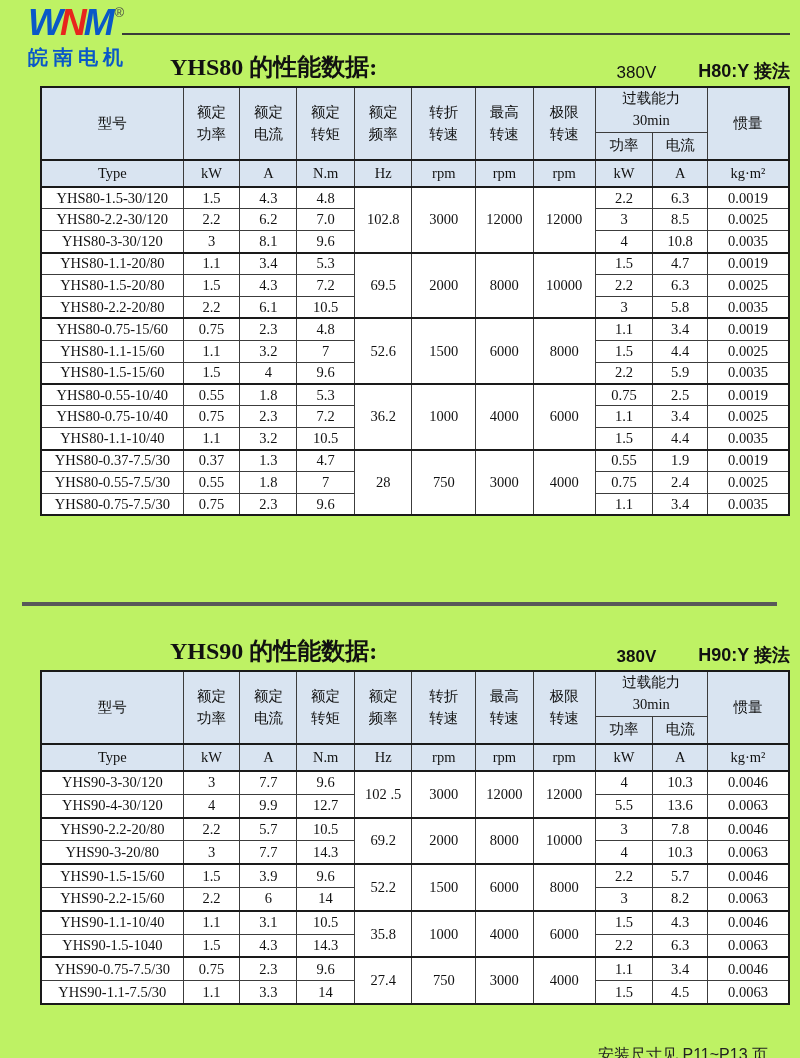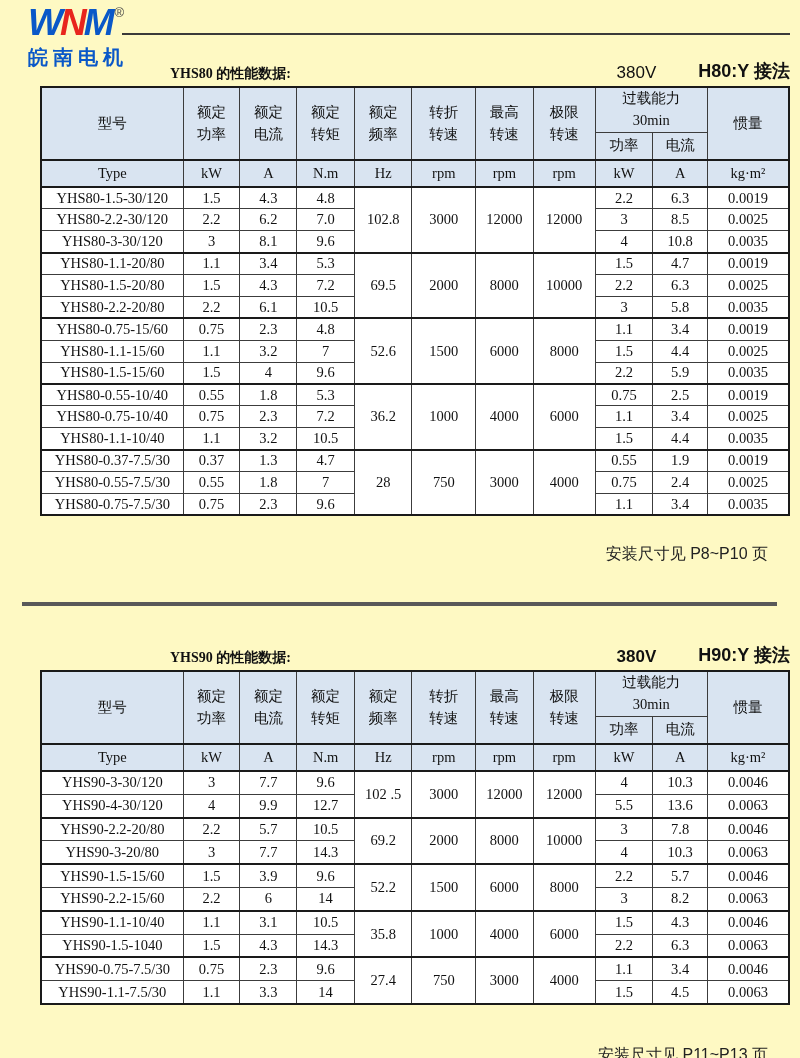--- a/index.html
+++ b/index.html
@@ -1,38 +1,38 @@
 <!DOCTYPE html>
 <html style="--logo-blue: #0a58c8; --logo-red: #e8251d; --hdr-bg: #d9e4f1;"><head>
 <meta charset="utf-8">
 <style>
   * { margin:0; padding:0; box-sizing:border-box; }
   html,body { background:#ffffff; }
   .page {
-    position:relative; width:800px; height:1058px; background:#fef9c3;
+    position:relative; width:800px; height:1058px; background:#bef264;
     font-family:"Liberation Serif", serif; color:#111; overflow:hidden;
   }
   
   .brand { position:absolute; top:4px; left:28px; }
   .logo-word { font-family:"Liberation Sans", sans-serif; font-style:italic; font-weight:900;
                font-size:37px; line-height:1; letter-spacing:-3px; }
   .logo-word .lb { color:var(--logo-blue); }
   .logo-word .lr { color:var(--logo-red); }
   .logo-reg { font-style:normal; font-weight:400; font-size:13px; color:#444;
               vertical-align:18px; letter-spacing:0; margin-left:3px; }
   .brand-name { font-family:"Liberation Sans", sans-serif; font-weight:700; font-size:20px;
                 color:var(--logo-blue); letter-spacing:5px; margin-top:3px; }
   .top-rule { position:absolute; top:33px; left:122px; width:668px; height:2px; background:#3a3a3a; }
 
   
   .section { position:absolute; left:40px; width:750px; }
   .sec1 { top:54px; }
   .sec2 { top:638px; }
   .section-head { display:flex; align-items:flex-end; height:32px; padding-bottom:3px; }
-  .section-title { font-weight:700; font-size:14px; margin-left:130px; }
+  .section-title { font-weight:700; font-size:24px; margin-left:130px; }
   .head-voltage { margin-left:auto; font-family:"Liberation Sans", sans-serif; font-size:17px; }
   .v-normal { font-weight:400; }
   .v-bold { font-weight:700; }
   .head-wiring { font-family:"Liberation Sans", sans-serif; font-weight:700; font-size:18px;
                  margin-left:42px; }
 
   
   .perf-table { width:100%; border-collapse:collapse; table-layout:fixed;
                 border:2px solid #1a1a1a; font-size:14.5px; }
   .perf-table th, .perf-table td {
@@ -278,21 +278,20 @@
               <td>0.75</td>
               <td>2.3</td>
               <td>9.6</td>
               <td>1.1</td>
               <td>3.4</td>
               <td>0.0035</td>
             </tr>
           </tbody>
         </table>
       </div>
-    <div class="footer-note">安装尺寸见 P8~P10 页</div>
   </div>
 
   <div class="divider"></div>
 
   <div class="section sec2" style="--rowh:23.3px;">
     <div class="section-head">
       <span class="section-title">YHS90 的性能数据:</span>
       <span class="head-voltage v-bold">380V</span>
       <span class="head-wiring">H90:Y 接法</span>
     </div>

